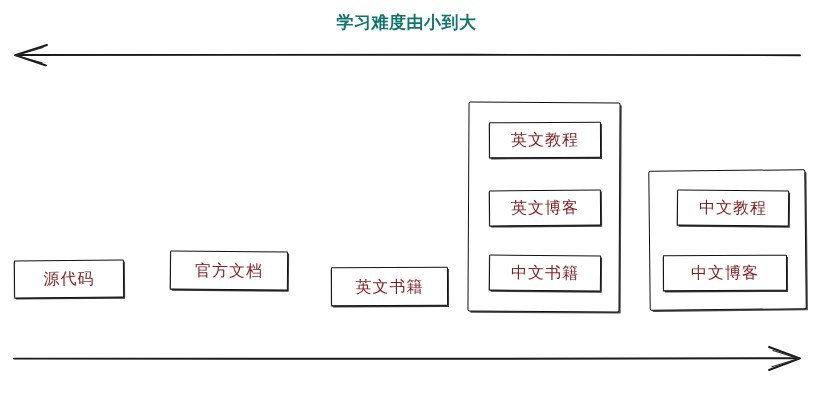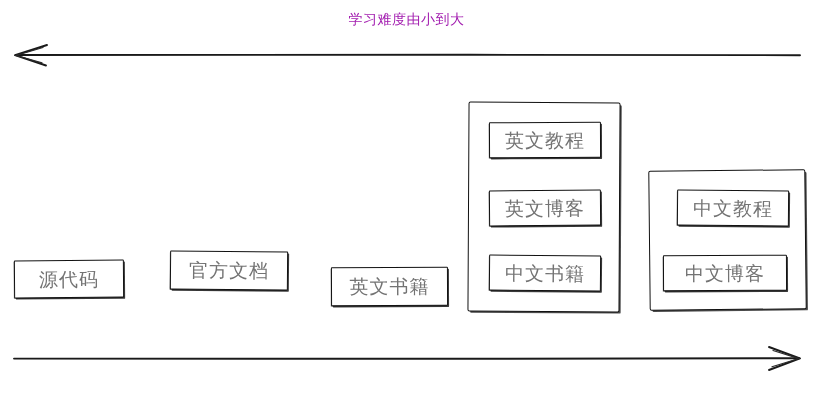--- a/index.html
+++ b/index.html
@@ -14,25 +14,26 @@
     position: relative;
     width: 813px;
     height: 414px;
     background: #ffffff;
     overflow: hidden;
   }
 
   
   .axis-label {
     position: absolute;
-    font-size: 14px;
-    color: #a21caf;
+    font-size: 17px;
+    color: #0f766e;
     letter-spacing: 0.5px;
     white-space: nowrap;
     font-family: "DejaVu Sans", "Liberation Sans", sans-serif;
+    font-weight: bold;
   }
   #label-top   { left: 0; right: 0; top: 11px; text-align: center; }
   #label-bottom{ left: 0; right: 0; top: 377px; text-align: center; }
 
   
   .arrow-svg {
     position: absolute;
     left: 0;
     top: 0;
     width: 813px;
@@ -48,23 +49,23 @@
     border: 1.6px solid #121212;
     border-radius: 1px;
     display: flex;
     align-items: center;
     justify-content: center;
     
     box-shadow: 1.4px 1.6px 0 -0.4px rgba(25,25,25,0.85),
                 -0.8px 0.9px 0 -0.5px rgba(40,40,40,0.55);
   }
   .sk-box > .box-text {
-    font-size: 19px;
+    font-size: 16px;
     line-height: 1;
-    color: #737373;
+    color: #7f1d1d;
     white-space: nowrap;
     letter-spacing: 1px;
     font-family: "DejaVu Sans", "Liberation Sans", sans-serif;
   }
 
   
   .tilt-a { transform: rotate(-0.45deg); }
   .tilt-b { transform: rotate(0.5deg); }
   .tilt-c { transform: rotate(-0.25deg); }
   .tilt-d { transform: rotate(0.3deg); }

